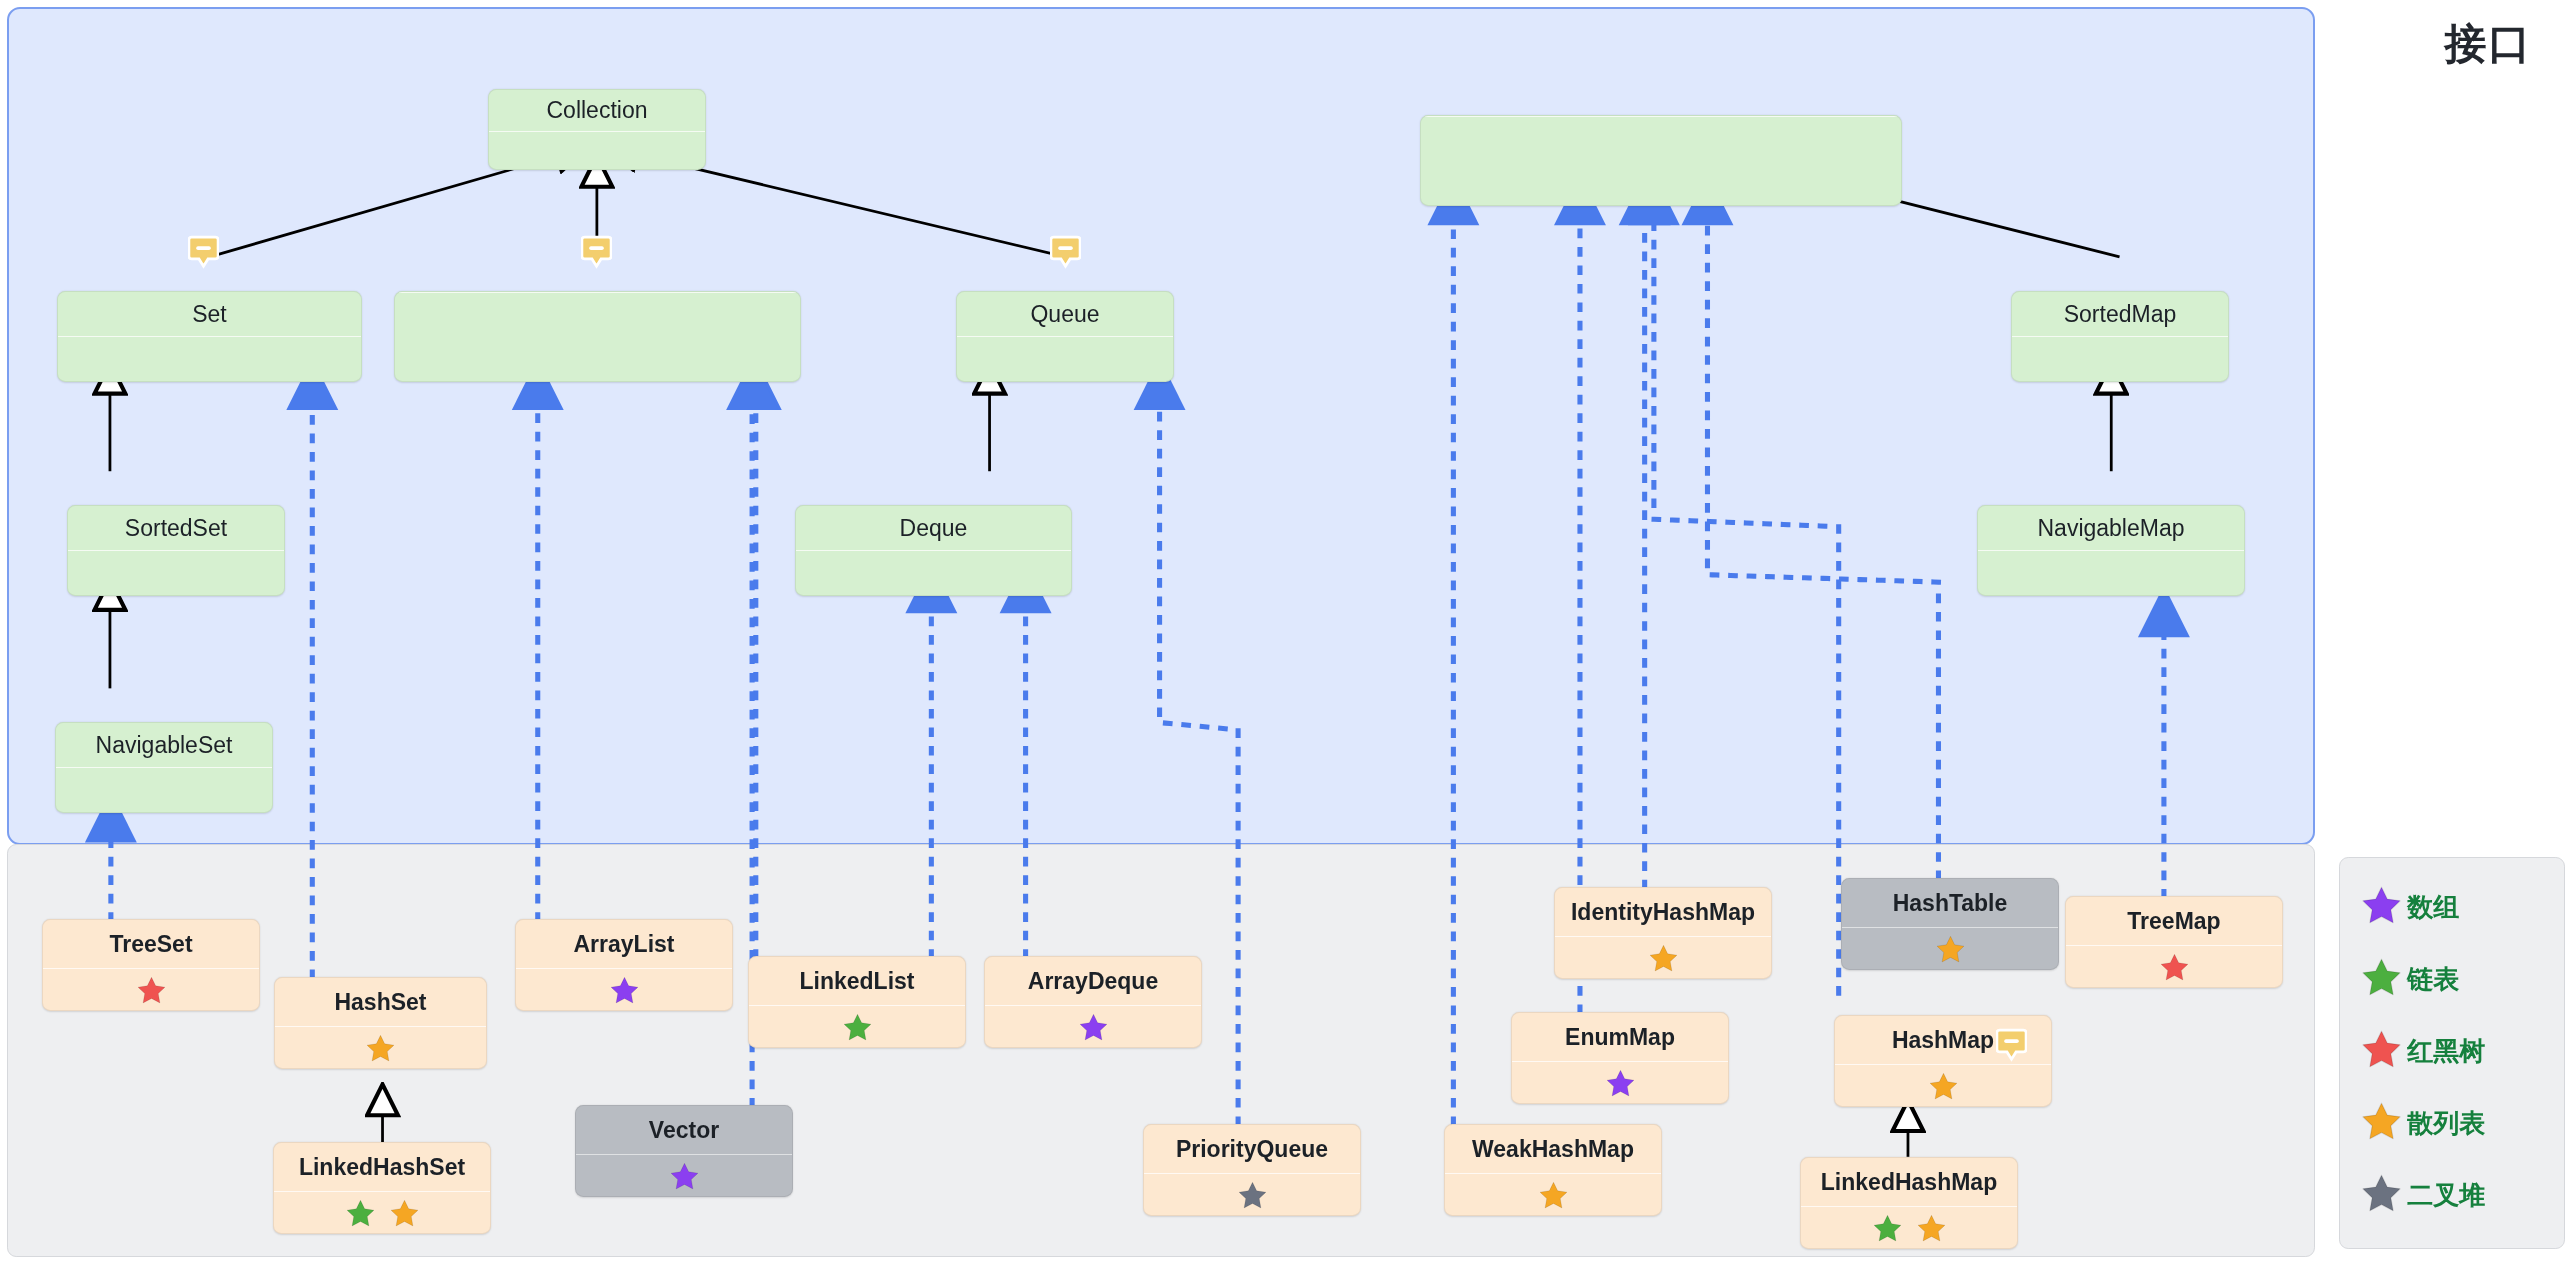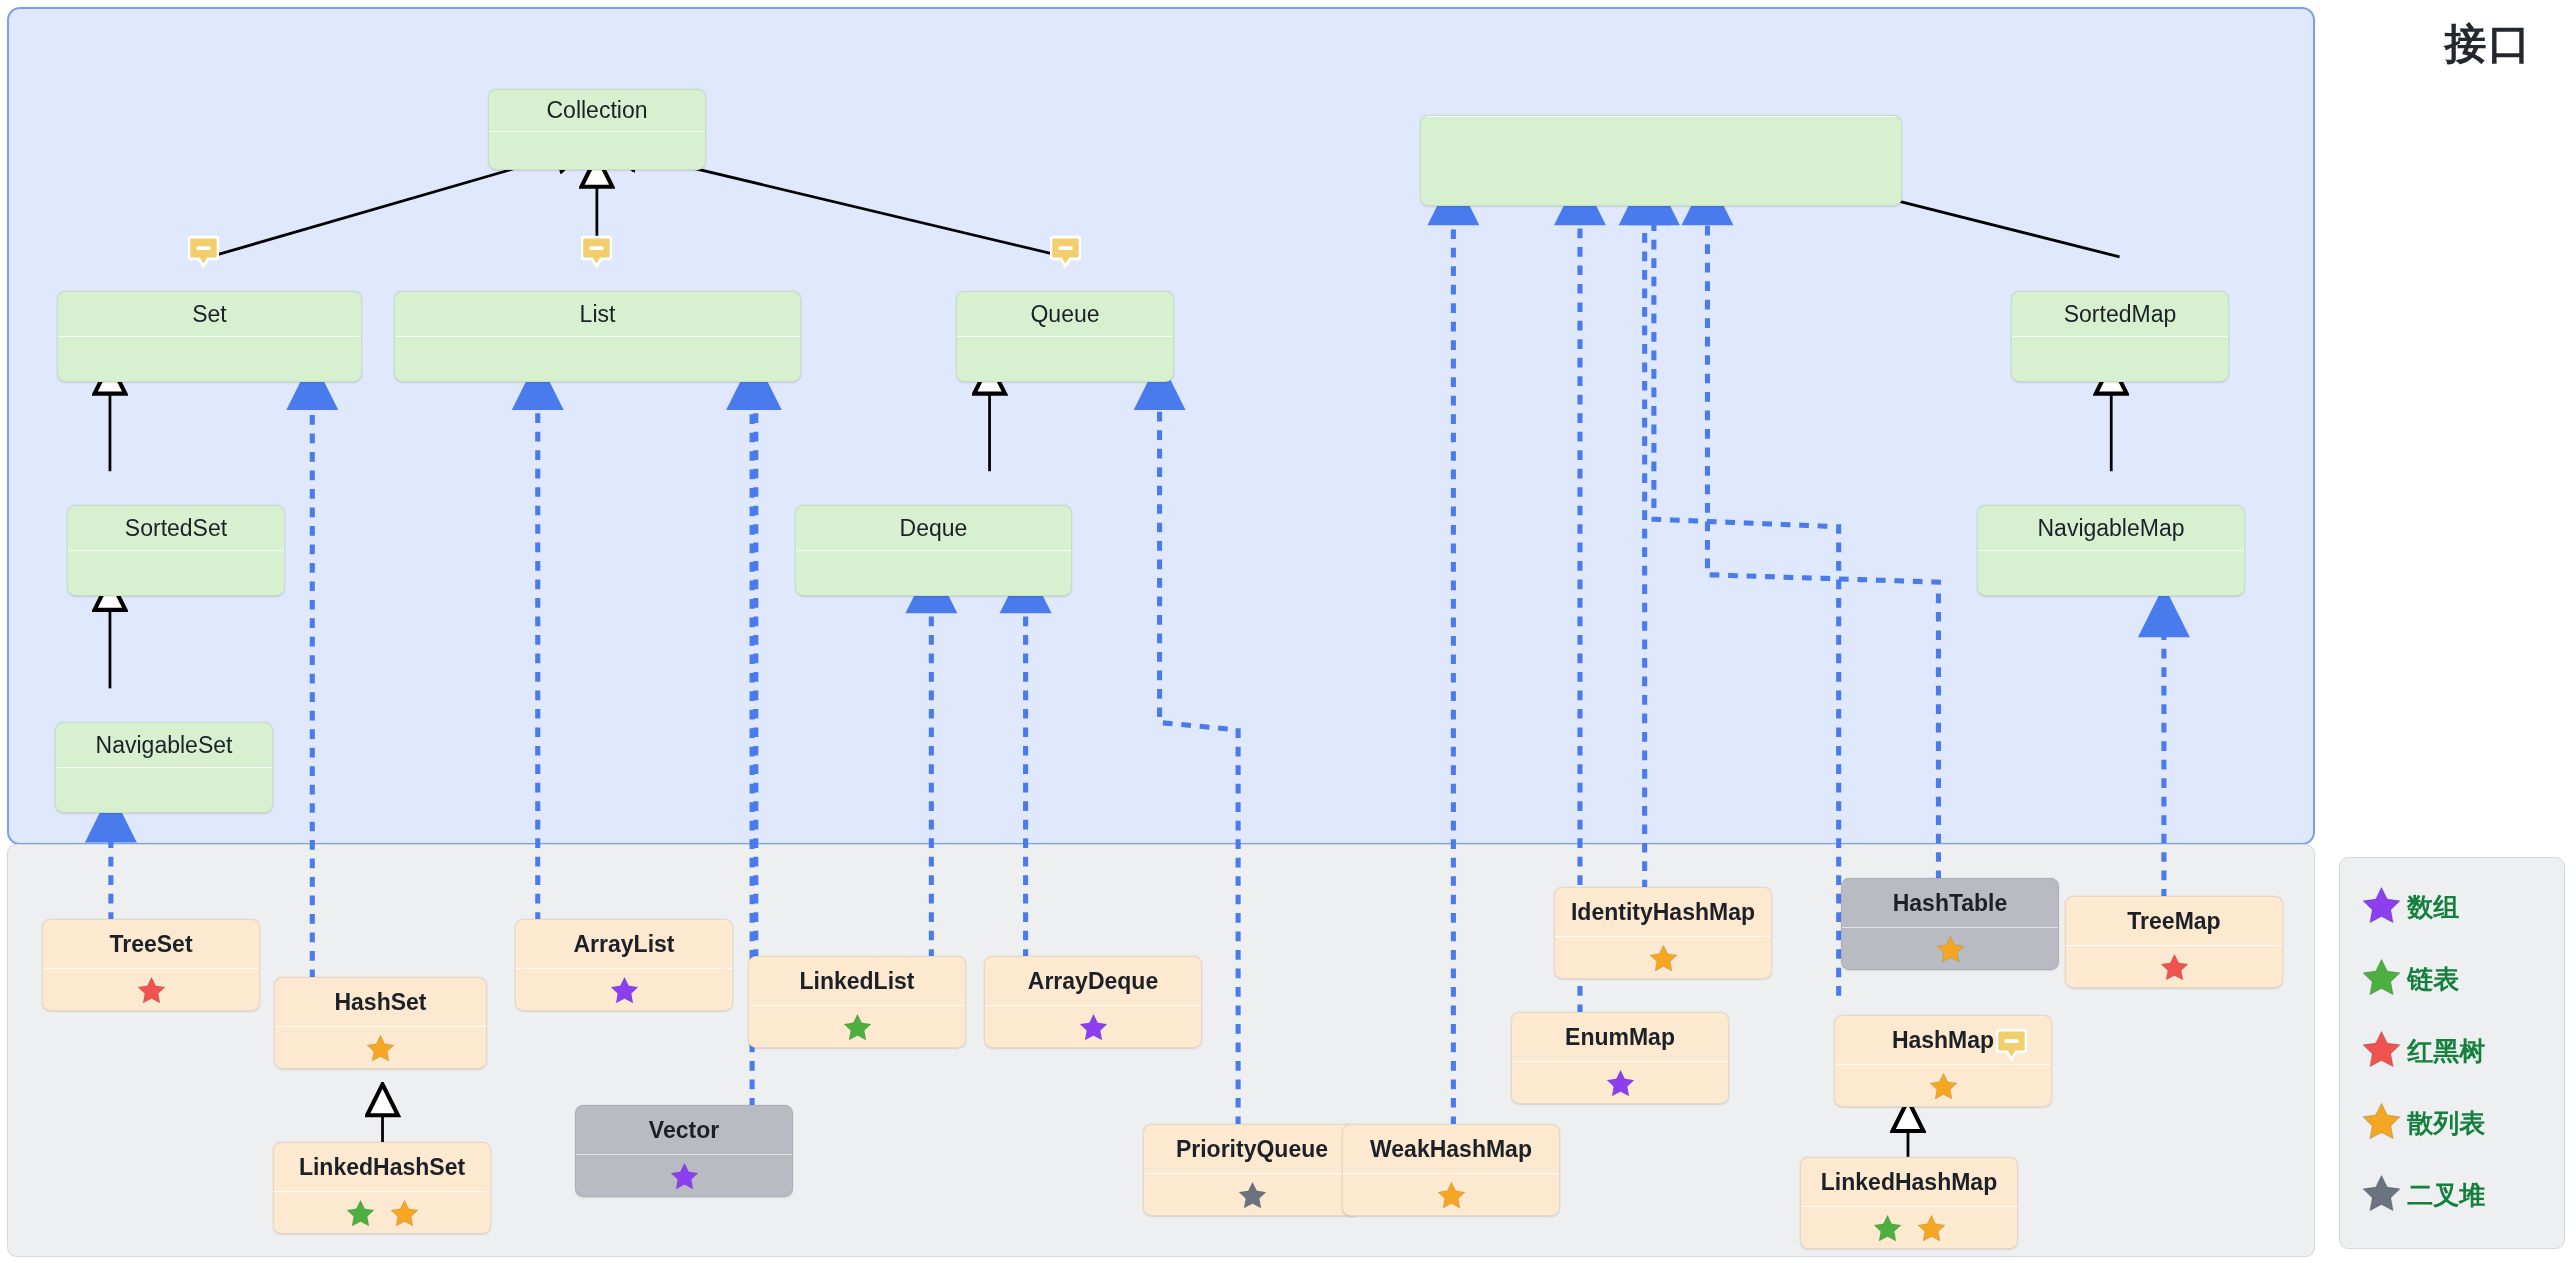--- a/index.html
+++ b/index.html
@@ -105,21 +105,20 @@
         <div class="body" style="height: 41px;"></div>
       </div>
       <div class="node iface" style="left: 1420px; top: 81px; width: 482px; height: 91px; z-index: 20;">
         <div class="body" style="height: 46px;"></div>
       </div>
       <div class="node iface" style="left: 57px; top: 257px; width: 305px; height: 91px; z-index: 20;">
         <div class="hdr" style="height: 44px;">Set</div>
         <div class="body" style="height: 46px;"></div>
       </div>
       <div class="node iface" style="left: 394px; top: 257px; width: 407px; height: 91px; z-index: 20;">
-        <div class="hdr" style="height: 44px;">List</div>
         <div class="body" style="height: 46px;"></div>
       </div>
       <div class="node iface" style="left: 956px; top: 257px; width: 218px; height: 91px; z-index: 20;">
         <div class="hdr" style="height: 44px;">Queue</div>
         <div class="body" style="height: 46px;"></div>
       </div>
       <div class="node iface" style="left: 2011px; top: 257px; width: 218px; height: 91px; z-index: 20;">
         <div class="hdr" style="height: 44px;">SortedMap</div>
         <div class="body" style="height: 46px;"></div>
       </div>
@@ -215,21 +214,21 @@
         </div>
       </div>
       <div class="node impl" style="left: 1511px; top: 1012px; width: 218px; height: 92px; z-index: 20;">
         <div class="hdr" style="height: 48px;">EnumMap</div>
         <div class="body" style="height: 44px;">
           <svg class="star" width="31" height="31" viewBox="0 0 24 24">
             <path d="M12 1.8 L15.2 8.4 L22.4 9.4 L17.2 14.4 L18.5 21.6 L12 18.2 L5.5 21.6 L6.8 14.4 L1.6 9.4 L8.8 8.4 Z" fill="#8b3ff0" stroke="rgba(0,0,0,.12)" stroke-width="0.7" stroke-linejoin="round"></path>
           </svg>
         </div>
       </div>
-      <div class="node impl" style="left: 1342px; top: 1124px; width: 218px; height: 92px; z-index: 20;">
+      <div class="node impl" style="left: 1444px; top: 1124px; width: 218px; height: 92px; z-index: 20;">
         <div class="hdr" style="height: 48px;">WeakHashMap</div>
         <div class="body" style="height: 44px;">
           <svg class="star" width="31" height="31" viewBox="0 0 24 24">
             <path d="M12 1.8 L15.2 8.4 L22.4 9.4 L17.2 14.4 L18.5 21.6 L12 18.2 L5.5 21.6 L6.8 14.4 L1.6 9.4 L8.8 8.4 Z" fill="#f5a623" stroke="rgba(0,0,0,.12)" stroke-width="0.7" stroke-linejoin="round"></path>
           </svg>
         </div>
       </div>
       <div class="node legacy" style="left: 1841px; top: 878px; width: 218px; height: 92px; z-index: 20;">
         <div class="hdr" style="height: 48px;">HashTable</div>
         <div class="body" style="height: 44px;">

